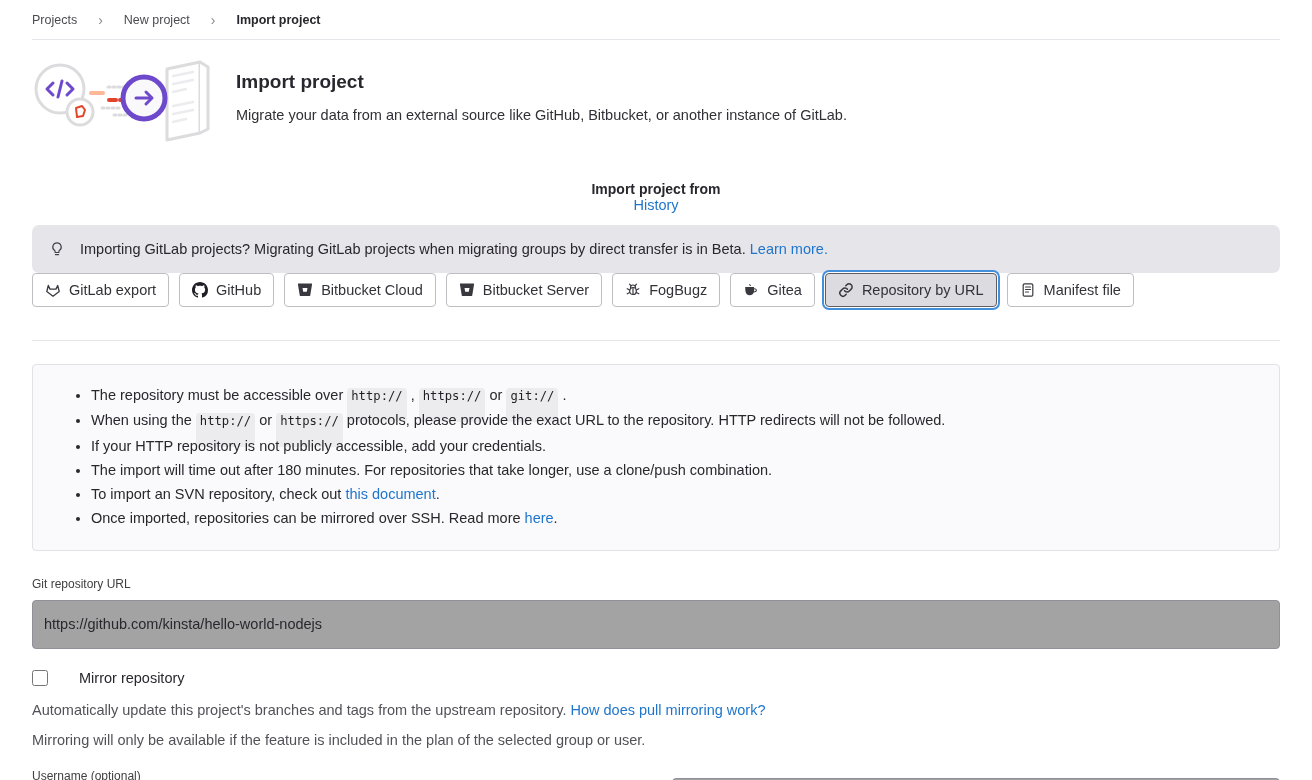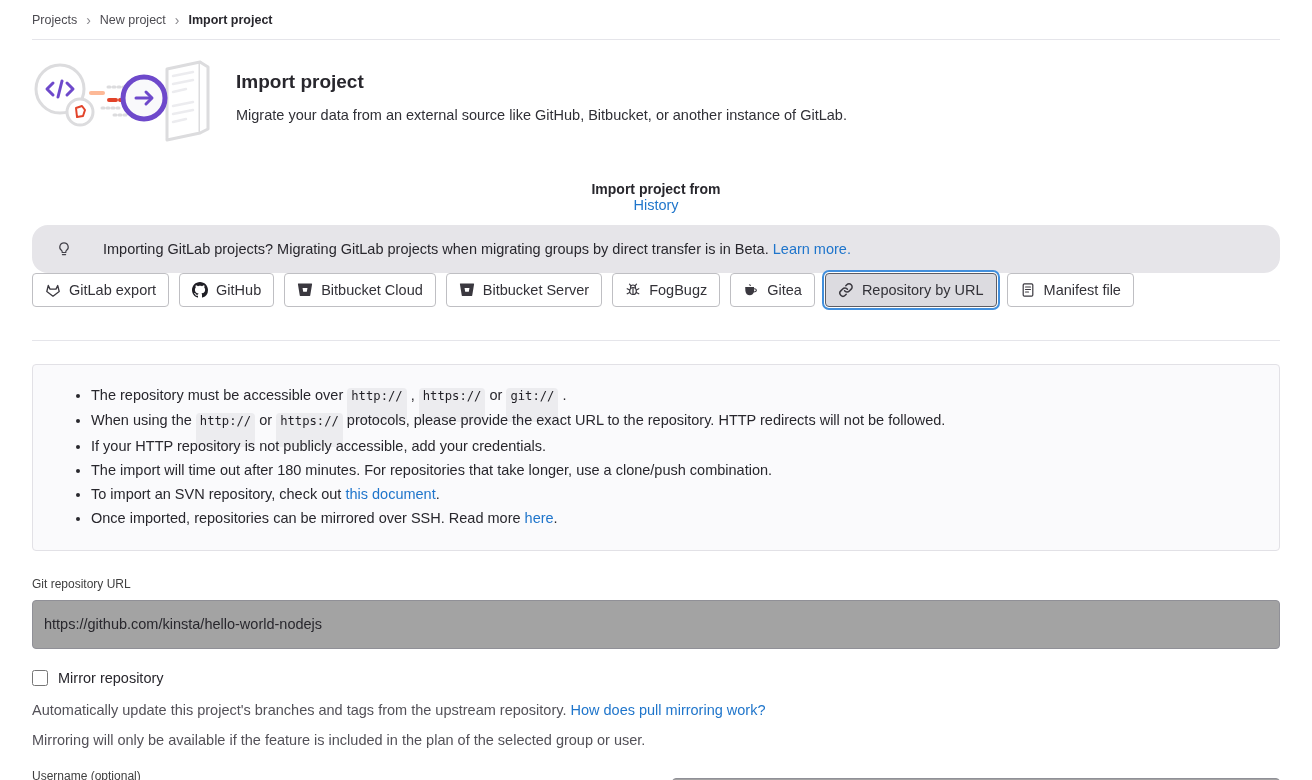--- a/index.html
+++ b/index.html
@@ -7,41 +7,41 @@
   body {
     font-family: "Liberation Sans", sans-serif;
     font-size: 14.5px;
     color: #28272d;
     background: #fff;
   }
   .container { padding: 0 32px; }
 
   
   .breadcrumb-bar { border-bottom: 1px solid #e5e5ea; }
-  .breadcrumb { display: flex; align-items: center; gap: 9px; padding: 13px 0 12px; font-size: 12.5px; }
+  .breadcrumb { display: flex; align-items: center; gap: 21px; padding: 13px 0 12px; font-size: 12.5px; }
   .crumb { color: #4c4b51; text-decoration: none; cursor: pointer; }
   .crumb.current { color: #28272d; font-weight: 700; cursor: default; }
   .crumb-sep { color: #89888d; font-size: 14px; line-height: 1; }
 
   
   .page-header { display: flex; gap: 22px; margin-top: 18px; align-items: flex-start; }
   .illustration { width: 182px; height: 86px; flex: 0 0 auto; }
   .header-text { padding-top: 13px; }
   .page-title { font-size: 19px; font-weight: 700; color: #28272d; margin-bottom: 14px; }
   .page-subtitle { font-size: 14.5px; color: #303036; }
 
   
   .section-row { display: flex; justify-content: space-between; align-items: center; margin-top: 37px; flex-direction: column; }
   .section-label { font-size: 14px; font-weight: 700; }
   a.link { color: #1f75cb; text-decoration: none; cursor: pointer; }
 
   
   .beta-banner {
-    margin-top: 12px; height: 48px; background: #e6e5e9; border-radius: 16px;
-    display: flex; align-items: center; gap: 31px; padding: 0 24px; font-size: 14.5px;
+    margin-top: 12px; height: 48px; background: #e6e5e9; border-radius: 7px;
+    display: flex; align-items: center; gap: 15px; padding: 0 17px; font-size: 14.5px;
   }
   .beta-banner .bulb { display: inline-flex; flex: 0 0 auto; }
 
   
   .source-row { display: flex; gap: 10px; }
   .src-btn {
     display: inline-flex; align-items: center; gap: 8px;
     height: 34px; padding: 0 12px; background: #fff;
     border: 1px solid #bfbfc3; border-radius: 4px;
     font-family: "Liberation Sans", sans-serif; font-size: 14.5px; color: #333238;
@@ -74,21 +74,21 @@
     width: 100%; height: 49px; margin-top: 9px;
     border: 1px solid #909097; border-radius: 4px;
     padding: 0 11px; font-family: "Liberation Sans", sans-serif;
     font-size: 14.5px; color: #28272d; background: #a3a3a3;
   }
   .checkbox-row { display: flex; align-items: center; gap: 10px; margin-top: 21px; }
   .checkbox {
     width: 16px; height: 16px; border: 1px solid #767680; border-radius: 3px;
     background: #fff; cursor: pointer; flex: 0 0 auto;
   }
-  .checkbox-label { font-size: 14.5px; color: #28272d; cursor: pointer; }
+  .checkbox-label { font-size: 14.5px; color: #28272d; cursor: pointer; margin-left: 21px; }
   .help-text { margin-top: 16px; color: #535158; }
   .help-note { margin-top: 14px; color: #535158; }
 
   .cred-grid { display: grid; grid-template-columns: 1fr 1fr; column-gap: 32px; margin-top: 21px; }
 </style>
 </head>
 <body>
 
 <div class="container">
 

